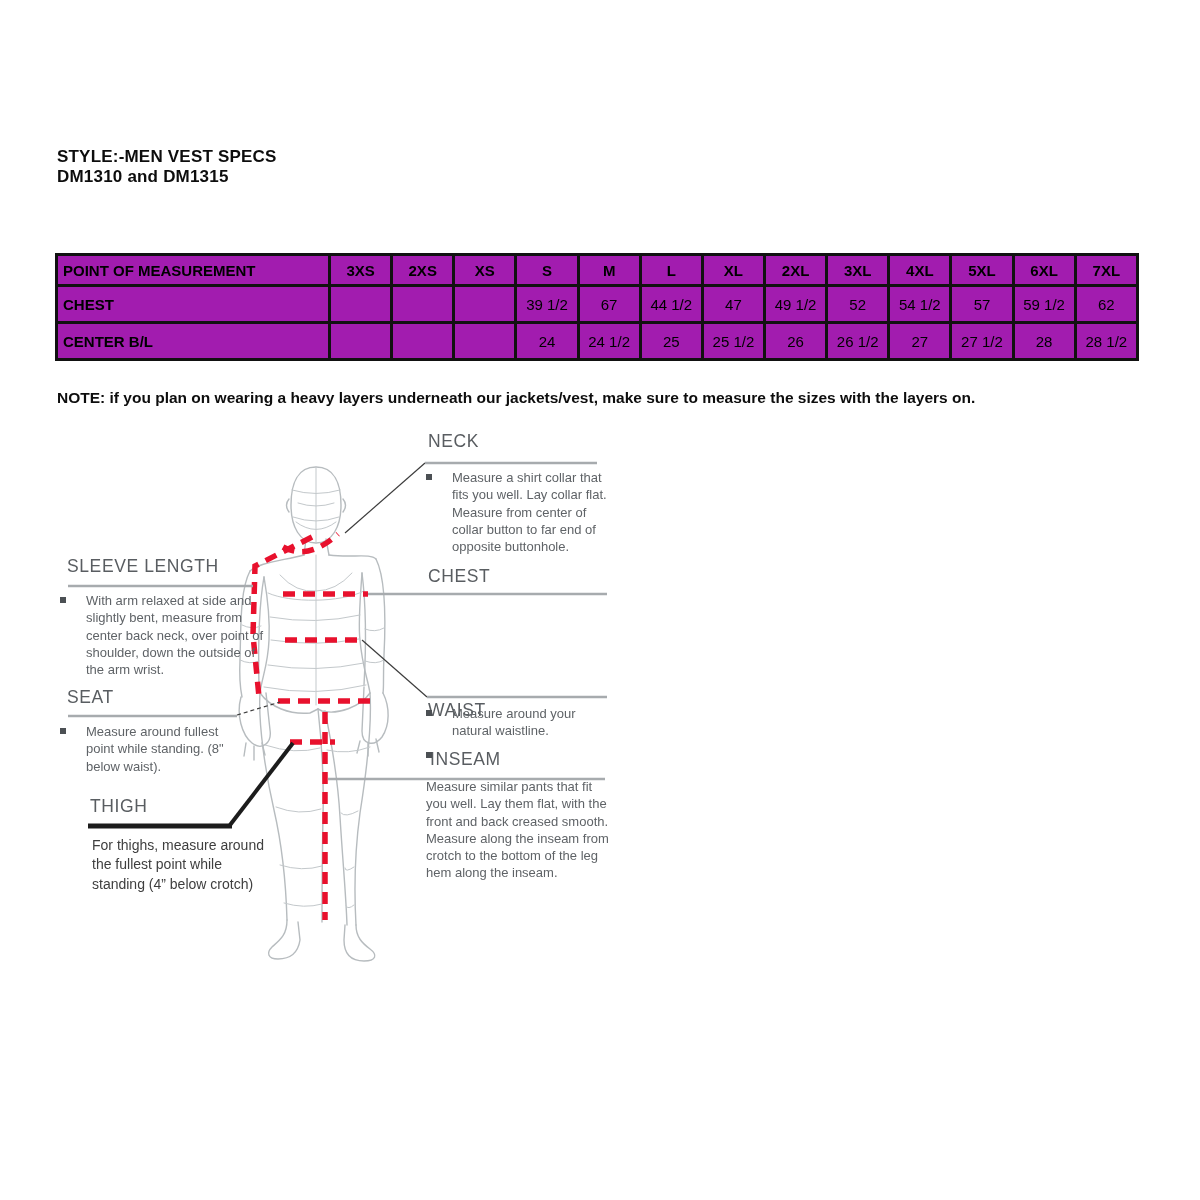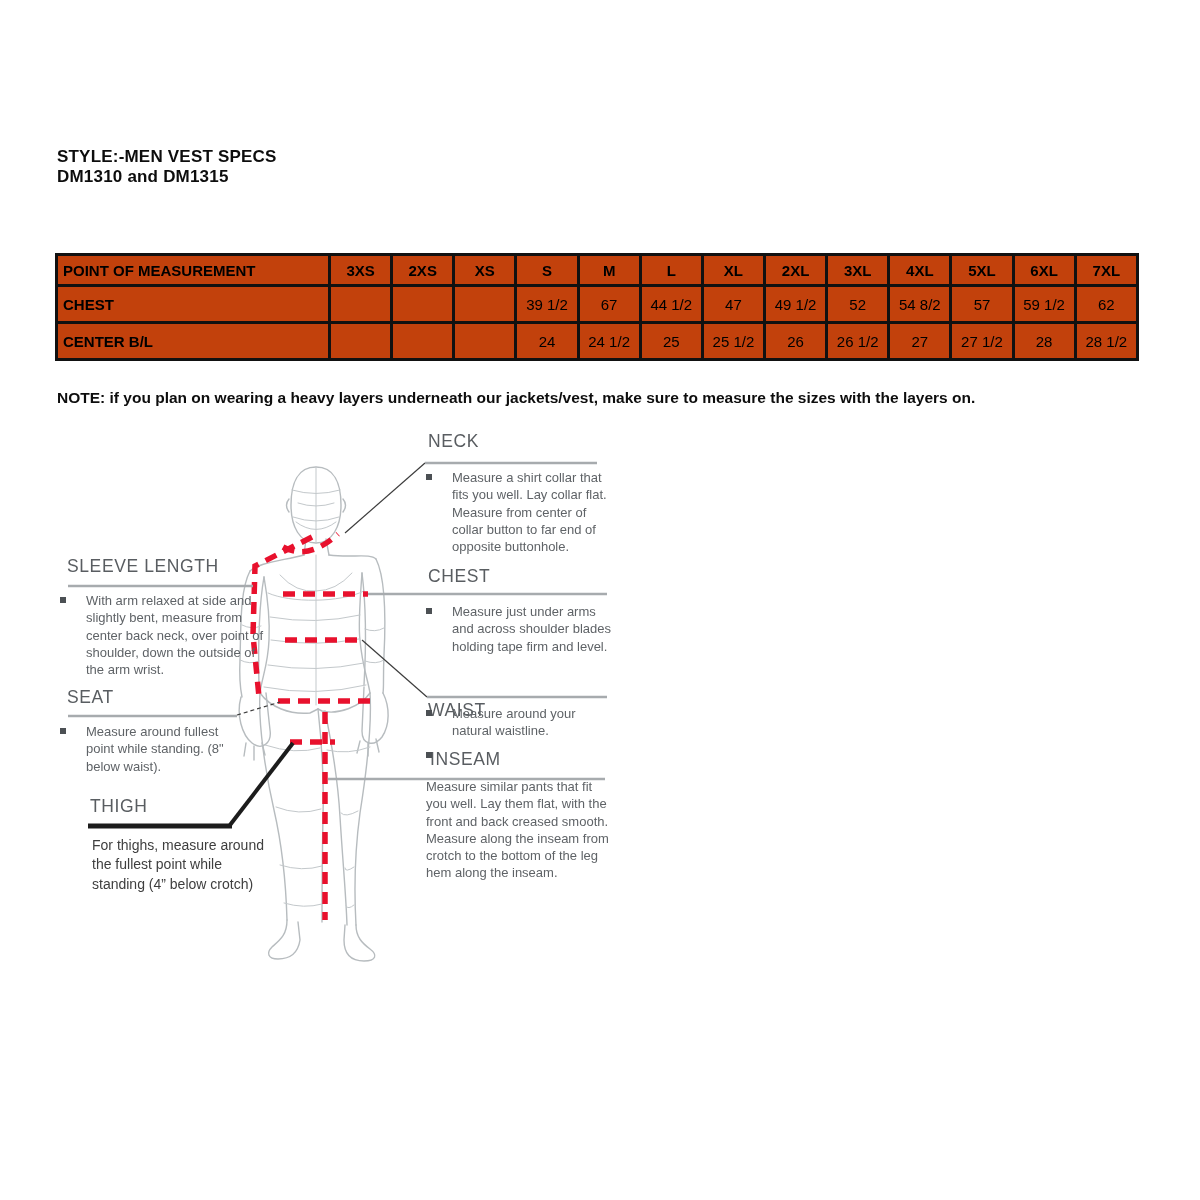--- a/index.html
+++ b/index.html
@@ -3,21 +3,21 @@
 <meta charset="utf-8">
 <style>
   html,body{margin:0;padding:0;background:#ffffff;}
   .page{position:relative;width:1200px;height:1020px;background:#ffffff;
         font-family:"Liberation Sans",sans-serif;overflow:hidden;}
 
   .title{position:absolute;left:57px;font-weight:bold;font-size:17px;color:#0d0d0d;letter-spacing:.2px;}
   .title1{top:147px;} .title2{top:167px;}
 
   table.size{position:absolute;left:55px;top:253px;width:1084px;border-collapse:collapse;
-             table-layout:fixed;background:#c2410c;}
+             table-layout:fixed;background:#a21caf;}
   table.size th, table.size td{border:3px solid #111;font-size:15px;color:#000;
              padding:0;text-align:center;white-space:nowrap;overflow:hidden;}
   table.size thead th{height:28px;font-weight:bold;}
   table.size tbody th{height:34px;font-weight:bold;}
   table.size tbody td{height:34px;font-weight:normal;}
   table.size .pom{text-align:left;padding-left:5px;}
 
   .note{position:absolute;left:57px;top:389px;font-weight:bold;font-size:15.5px;color:#0d0d0d;}
 
   .dg-h{position:absolute;font-size:17.5px;color:#595d61;letter-spacing:.6px;font-weight:normal;text-align:right;}
@@ -81,21 +81,21 @@
           <th class="pom">CHEST</th>
           <td></td>
           <td></td>
           <td></td>
           <td>39 1/2</td>
           <td>67</td>
           <td>44 1/2</td>
           <td>47</td>
           <td>49 1/2</td>
           <td>52</td>
-          <td>54 8/2</td>
+          <td>54 1/2</td>
           <td>57</td>
           <td>59 1/2</td>
           <td>62</td>
         </tr>
         <tr>
           <th class="pom">CENTER B/L</th>
           <td></td>
           <td></td>
           <td></td>
           <td>24</td>
@@ -179,24 +179,20 @@
     </g>
   </svg>
 
   <div class="dg-h" style="left:428px;top:431px;">NECK</div>
   <div class="dg-d" style="left:426px;top:469px;width:185px;">
     <span class="bullet"></span>
     <span>Measure a shirt collar that fits you well. Lay collar flat. Measure from center of collar button to far end of opposite buttonhole.</span>
   </div>
 
   <div class="dg-h" style="left:428px;top:566px;">CHEST</div>
-  <div class="dg-d" style="left:426px;top:603px;width:195px;">
-    <span class="bullet"></span>
-    <span>Measure just under arms and across shoulder blades holding tape firm and level.</span>
-  </div>
 
   <div class="dg-h" style="left:428px;top:668px;margin-top:32px;">WAIST</div>
   <div class="dg-d" style="left:426px;top:705px;width:170px;">
     <span class="bullet"></span>
     <span>Measure around your natural waistline.</span>
   </div>
 
   <div class="dg-h" style="left:430px;top:749px;">INSEAM</div>
   <div class="dg-d" style="left:426px;top:747px;width:188px;flex-direction:column;">
     <span class="bullet"></span>

